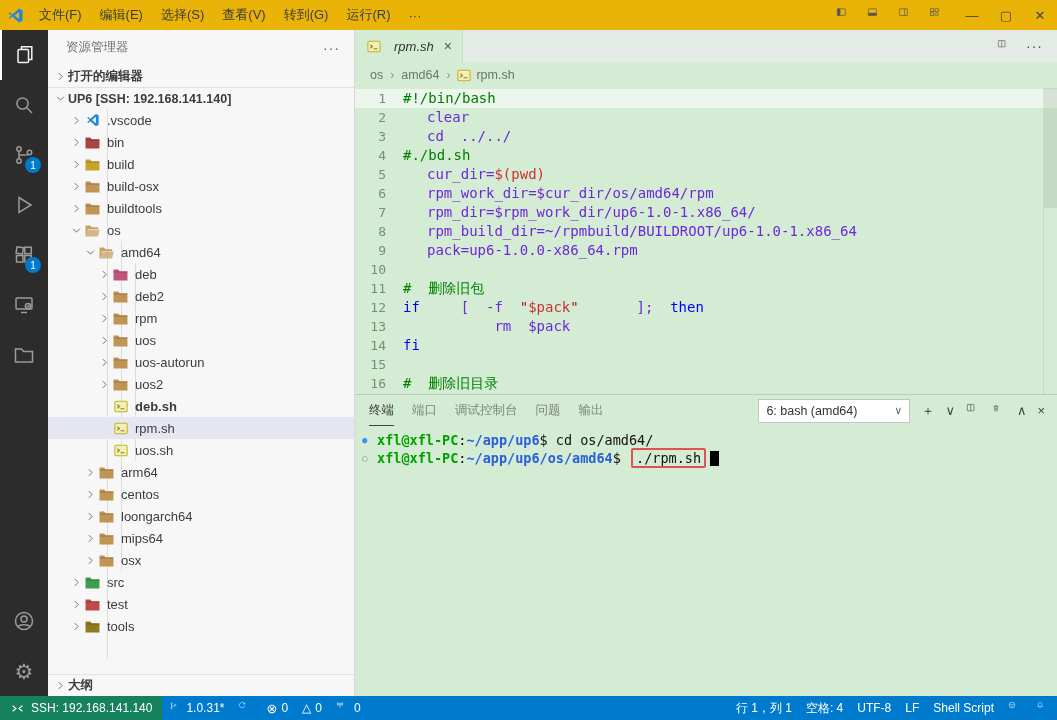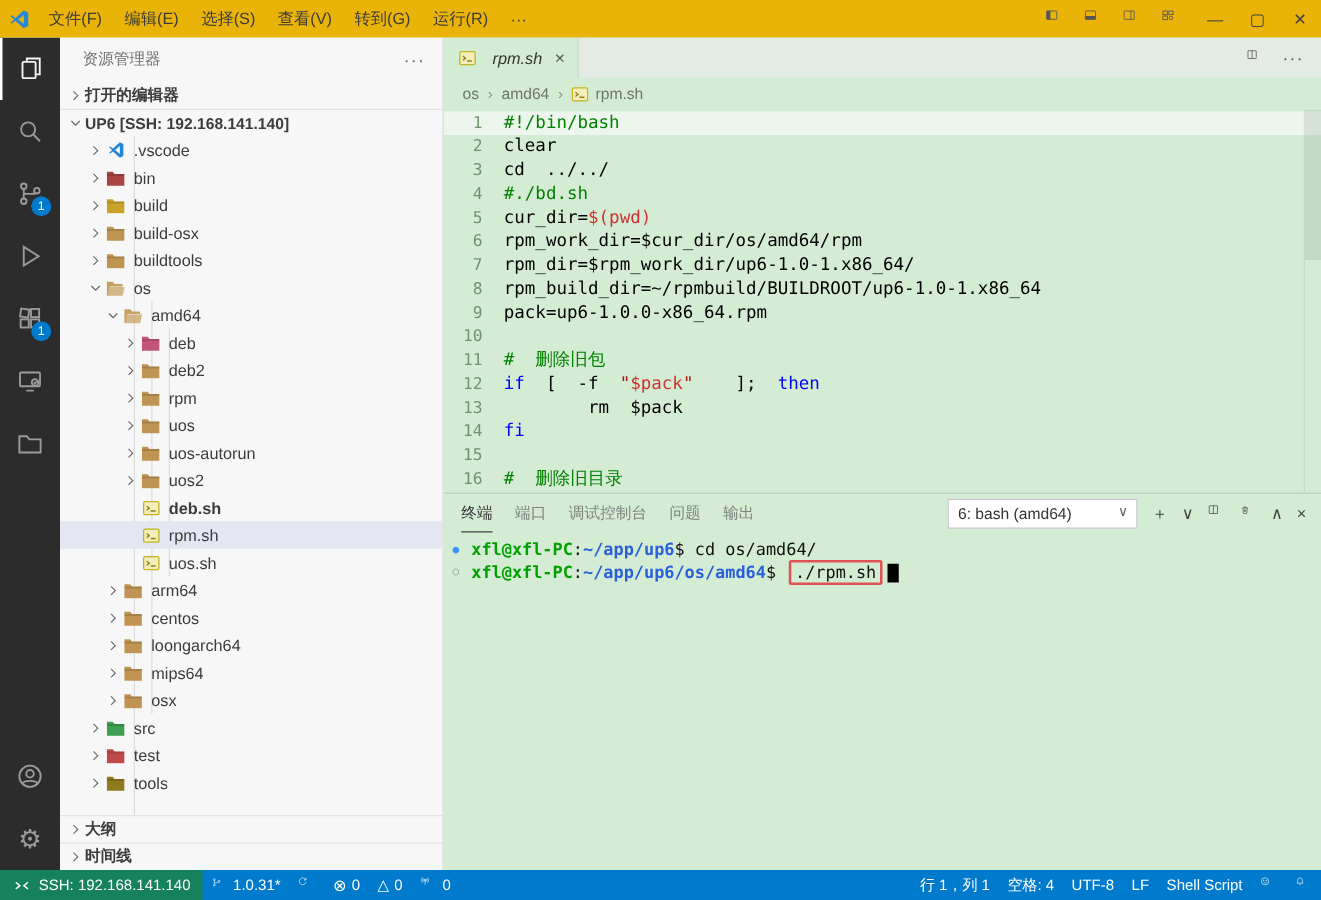--- a/index.html
+++ b/index.html
@@ -63,21 +63,21 @@
   .tab-close{color:#555;font-size:14px;margin-left:4px;cursor:pointer;}
   .tab-actions{margin-left:auto;display:flex;align-items:center;gap:14px;padding-right:14px;color:#4c4c4c;}
   .breadcrumbs{height:26px;display:flex;align-items:center;padding-left:15px;font-size:12.5px;color:#6c756c;gap:7px;flex:none;}
   .crumb{cursor:pointer;display:flex;align-items:center;gap:5px;}
   .crumb-sep{color:#88918a;font-size:12px;}
 
   .code{flex:1;position:relative;font-family:"DejaVu Sans Mono","Liberation Mono",monospace;font-size:14px;overflow:hidden;padding-top:1px;}
   .code-line{display:flex;height:19px;line-height:19px;white-space:pre;}
   .code-line.current{background:rgba(255,255,255,0.55);}
   .ln{width:48px;flex:none;text-align:right;padding-right:17px;color:#6f936f;font-size:13px;}
-  .tok-c{color:#008000;} .tok-k{color:#0000ff;} .tok-s{color:#a31515;} .tok-r{color:#cd3131;} .tok-p{color:#000000;}
+  .tok-c{color:#008000;} .tok-k{color:#0000ff;} .tok-s{color:#a31515;} .tok-r{color:#cd3131;} .tok-p{color:#6d28d9;margin-left:24px;}
   .code-scroll-line{position:absolute;top:0;bottom:0;right:13px;width:1px;background:rgba(0,0,0,0.07);}
   .code-scroll-thumb{position:absolute;top:0;right:0;width:13px;height:120px;background:rgba(120,140,120,0.18);}
 
   
   .panel{height:302px;flex:none;border-top:1px solid #b9cdb9;display:flex;flex-direction:column;background:var(--editor-bg);}
   .panel-header{height:31px;flex:none;display:flex;align-items:center;padding:0 12px 0 14px;}
   .ptab{margin-right:18px;font-size:12.5px;color:#7d857d;height:100%;display:flex;align-items:center;
         border-bottom:1px solid transparent;cursor:pointer;}
   .ptab.active{color:#383838;border-bottom:1px solid #424242;}
   .panel-controls{margin-left:auto;display:flex;align-items:center;gap:11px;color:#434343;}
@@ -601,28 +601,20 @@
           <span class="tlabel">tools</span>
         </div>
       </div>
     <div class="section-row bordered">
       <span class="chev">
           <svg width="9" height="9" viewBox="0 0 16 16">
             <path d="M5 2l6 6-6 6" fill="none" stroke="currentColor" stroke-width="1.6"></path>
           </svg>
         </span>
       <span>大纲</span>
-    </div>
-    <div class="section-row bordered">
-      <span class="chev">
-          <svg width="9" height="9" viewBox="0 0 16 16">
-            <path d="M5 2l6 6-6 6" fill="none" stroke="currentColor" stroke-width="1.6"></path>
-          </svg>
-        </span>
-      <span>时间线</span>
     </div>
   </div>
 
   <div class="editor-area">
     <div class="tabbar">
       <div class="tab">
         <span class="ticon" id="tab-file-icon">
             <svg width="14" height="13" viewBox="0 0 16 14">
               <rect x="1" y="1" width="14" height="12" rx="1.5" fill="#f3eebc" stroke="#c2b41f" stroke-width="1.2"></rect>
               <path d="M3.8 5l2.4 2-2.4 2" fill="none" stroke="#8f8413" stroke-width="1.2"></path>

